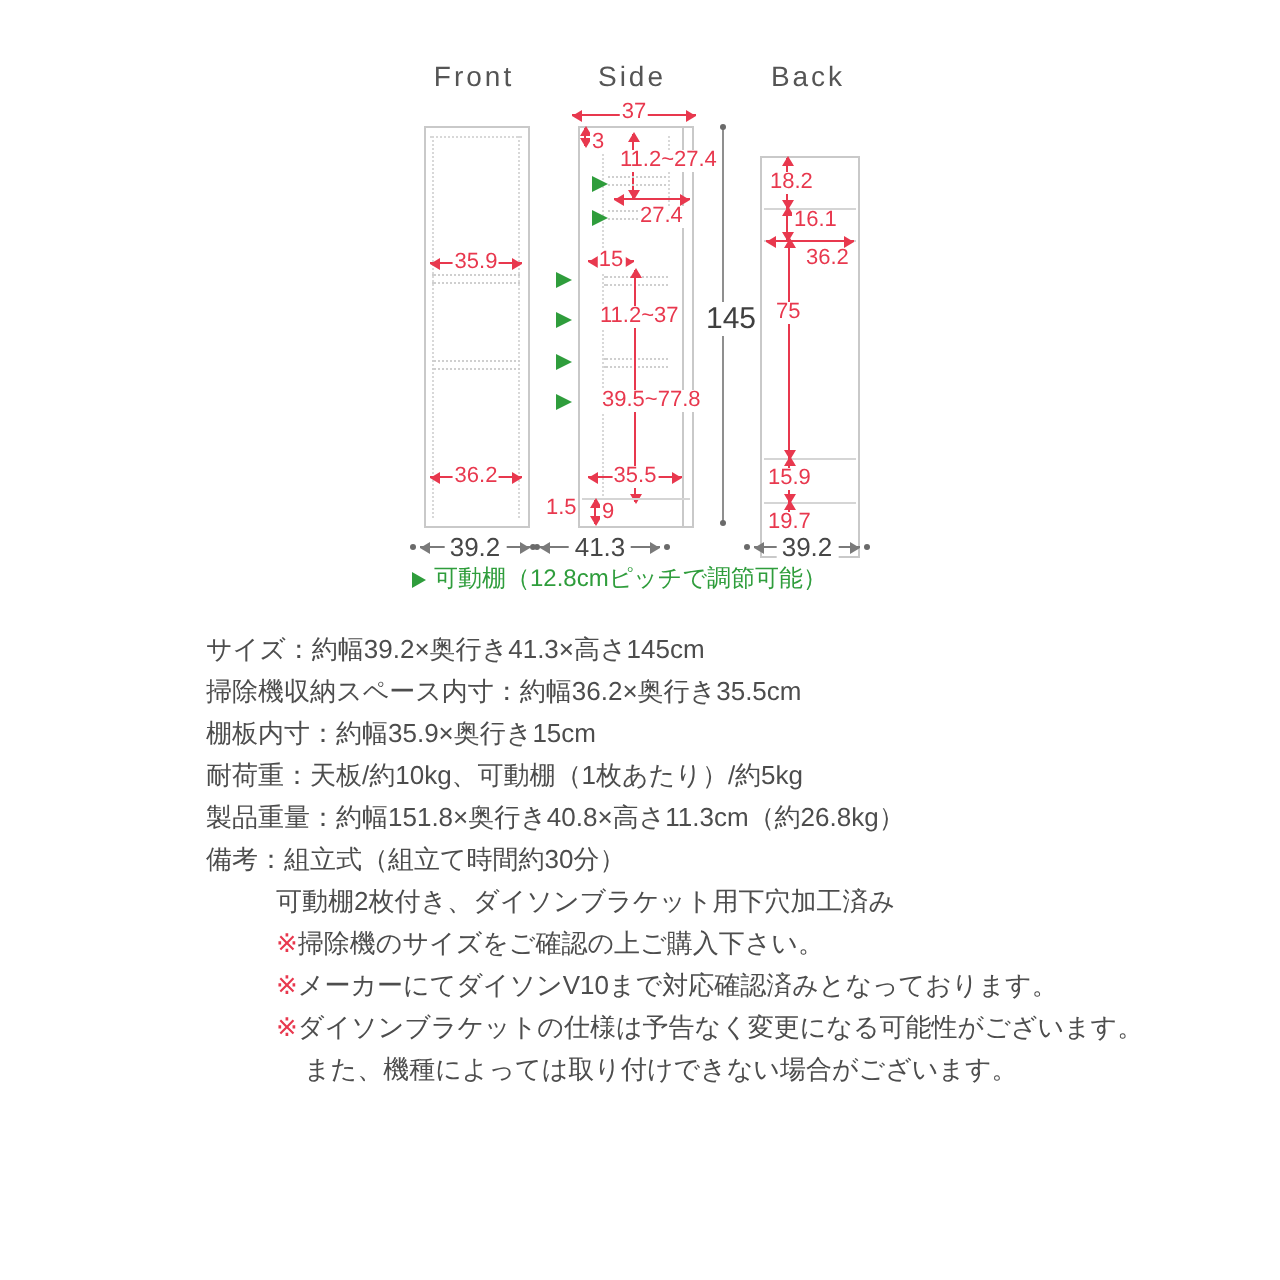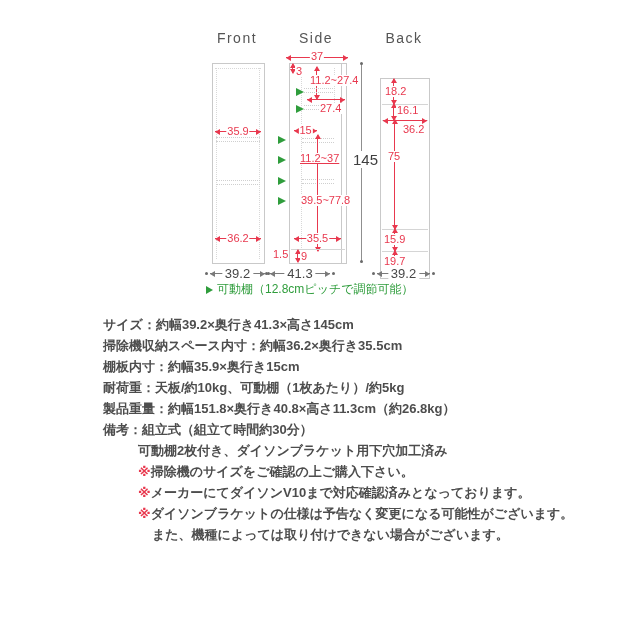--- a/index.html
+++ b/index.html
@@ -30,21 +30,21 @@
   .solidv { position:absolute; width:0; border-left:1px solid #c9c9c9; }
 
   .garr { position:absolute; width:0; height:0; border-top:4px solid transparent; border-bottom:4px solid transparent; border-left:8px solid #2f9d3c; }
   .vline145 { position:absolute; width:0; border-left:1px solid #8f8f8f; }
   .dot { position:absolute; width:3px; height:3px; border-radius:50%; background:#6a6a6a; }
 
   .legend { position:absolute; display:flex; align-items:center; color:#2f9d3c; font-size:12px; }
   .legend .tri { width:0; height:0; border-top:4px solid transparent; border-bottom:4px solid transparent; border-left:7px solid #2f9d3c; margin-right:4px; }
 
   .specs { position:absolute; left:103px; top:314px; width:532px; font-size:13px; color:#4d4d4d; }
-  .specs .row { height:21px; line-height:21px; white-space:nowrap;font-weight:bold; }
+  .specs .row { height:21px; line-height:21px; white-space:nowrap; }
   .ind1 { padding-left:35px; }
   .ind2 { padding-left:49px; }
   .mk { color:#e8384e; }
 </style>
 </head>
 <body>
 
 <div class="canvas">
 
   <div class="vlabel" style="left:207px; top:30px;">Front</div>
@@ -89,21 +89,21 @@
     <span class="lab" style="left:29px; top:39px;">27.4</span>
 
     <div class="ha" style="left:4px; top:66px; width:23px;">
       <span class="lab center">15</span>
     </div>
 
     <div class="shelf" style="left:12px; top:74px; width:32px;"></div>
     <div class="shelf" style="left:12px; top:115px; width:32px;"></div>
 
     <div class="va" style="left:27px; top:71px; height:116px;"></div>
-    <span class="lab" style="left:9px; top:89px;text-decoration:underline;">11.2~37</span>
+    <span class="lab" style="left:9px; top:89px;">11.2~37</span>
     <span class="lab" style="left:10px; top:131px;">39.5~77.8</span>
 
     <div class="ha" style="left:4px; top:174px; width:47px;">
       <span class="lab center">35.5</span>
     </div>
 
     <div class="solidline" style="left:1px; top:185px; width:54px;"></div>
     <div class="va" style="left:7px; top:186px; height:12px;"></div>
     <span class="lab" style="left:10px; top:187px;">9</span>
   </div>

